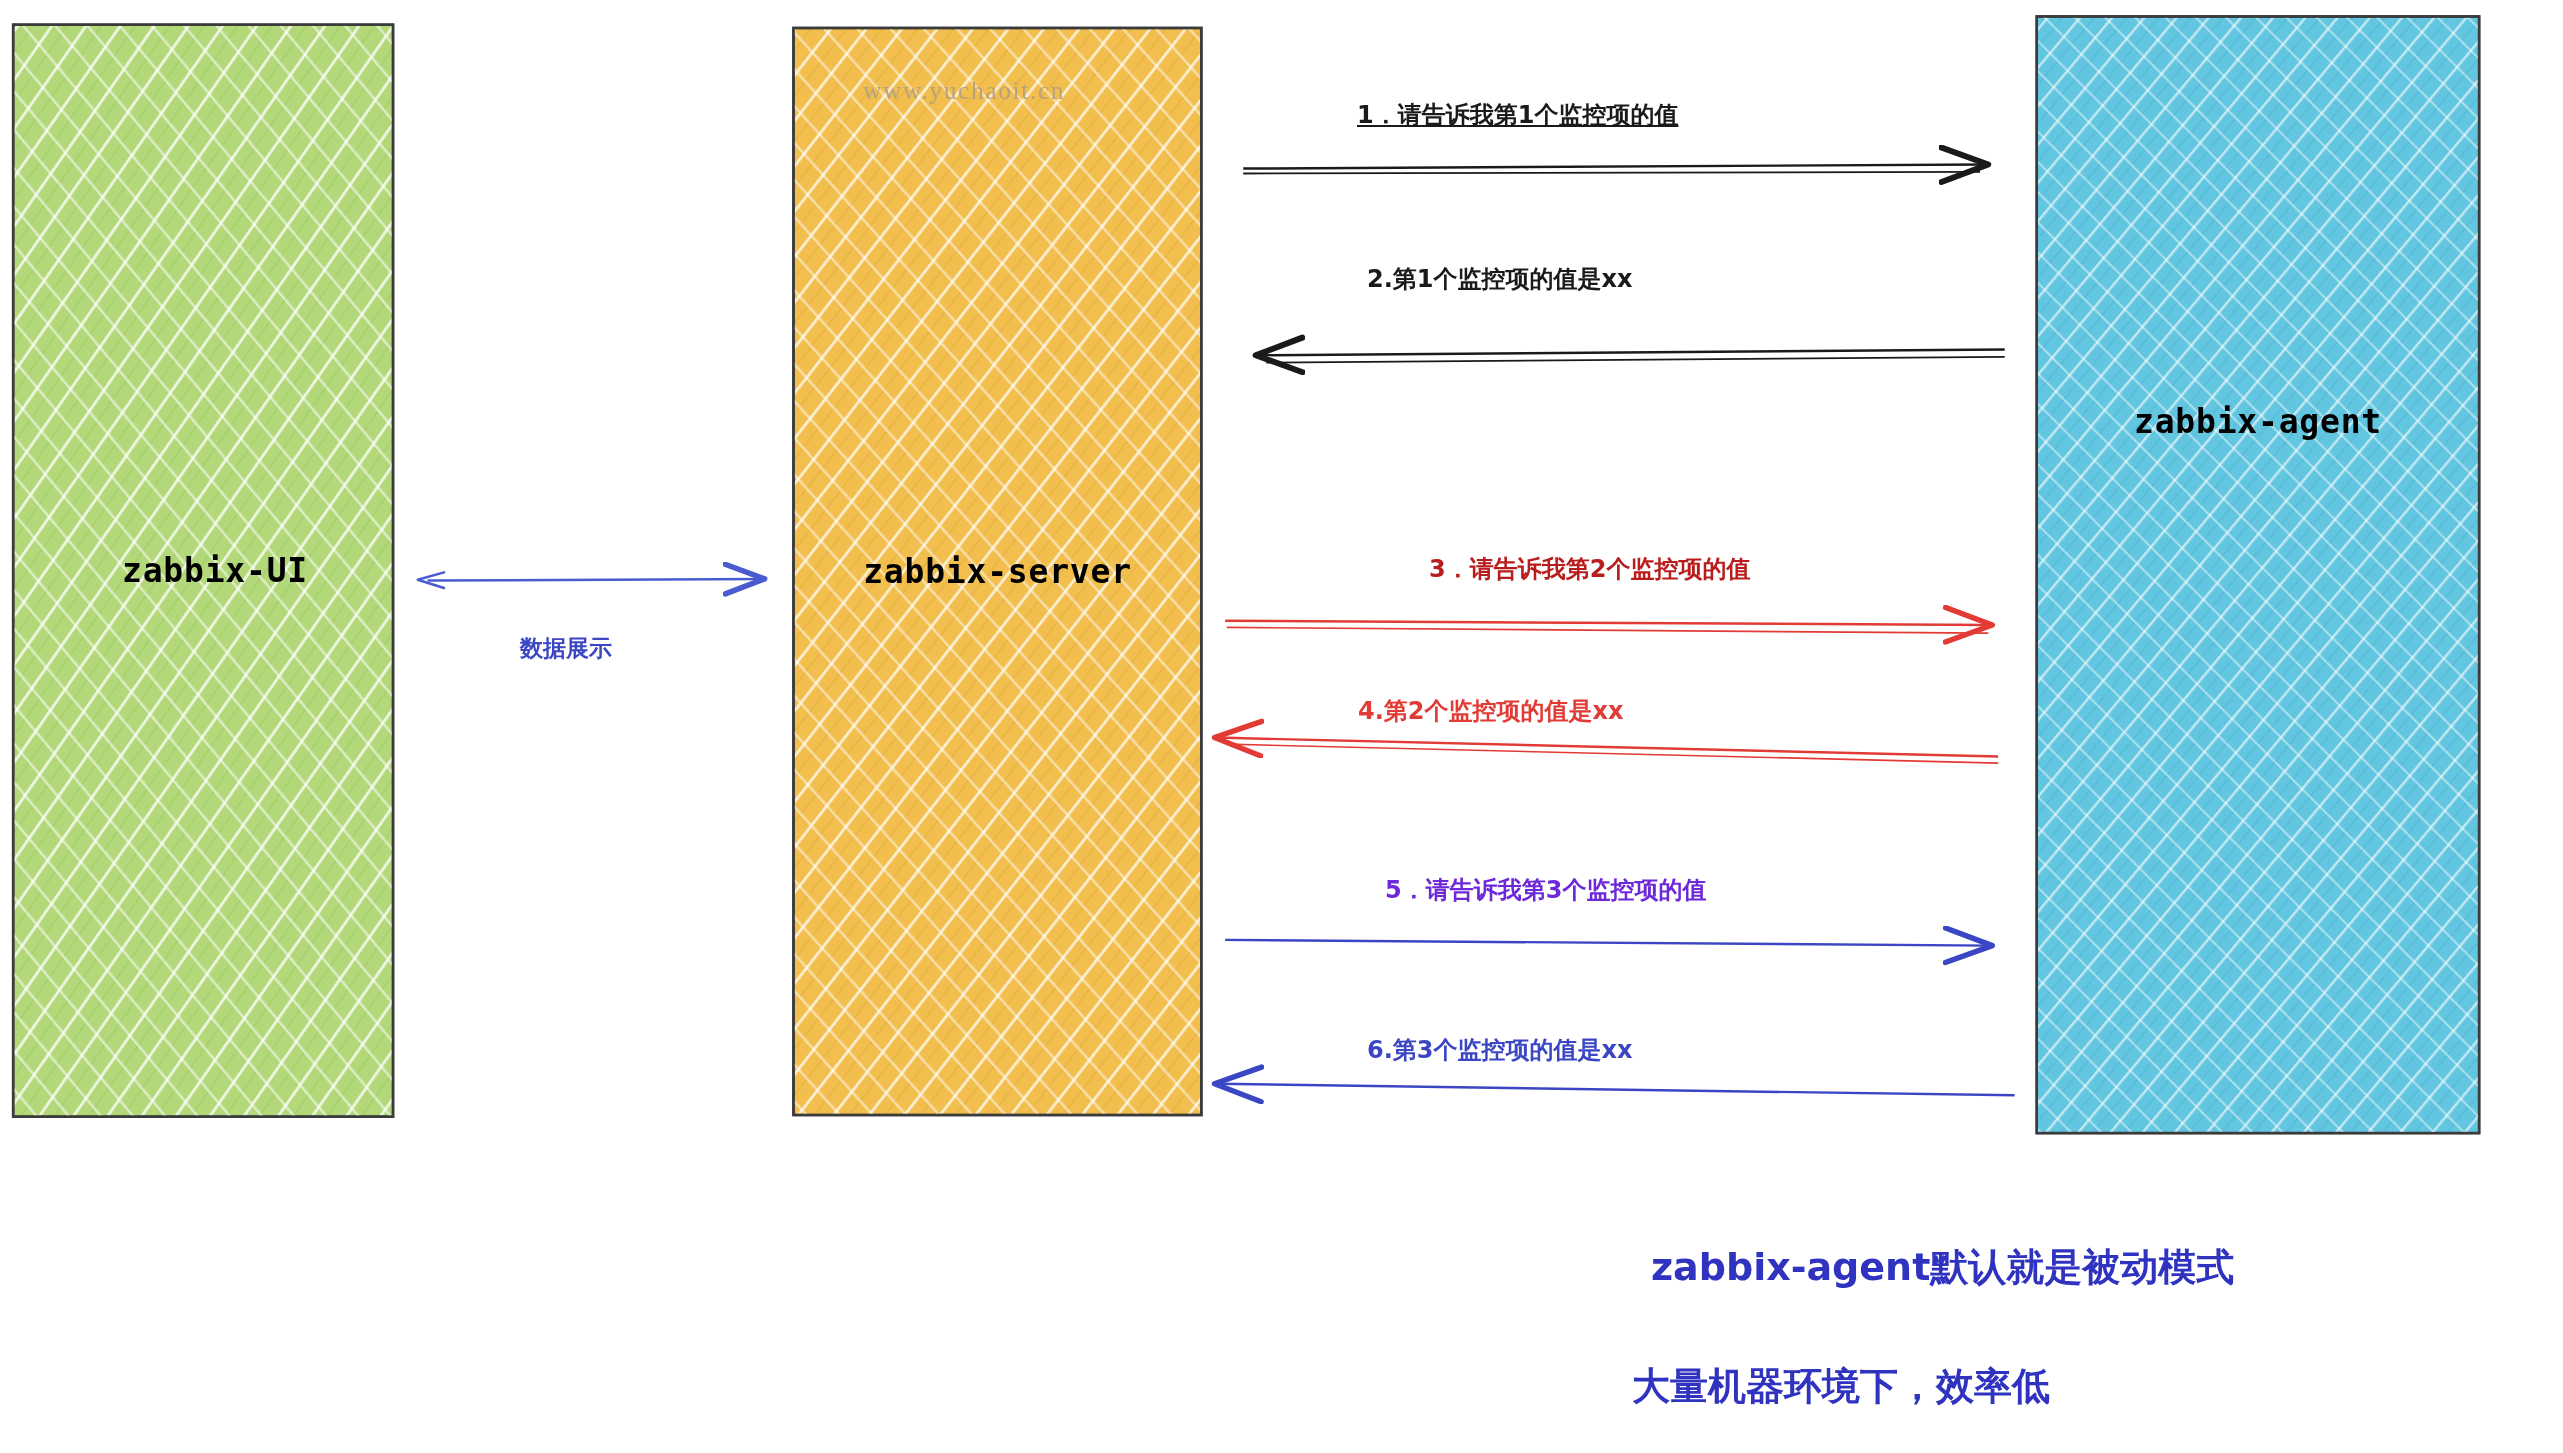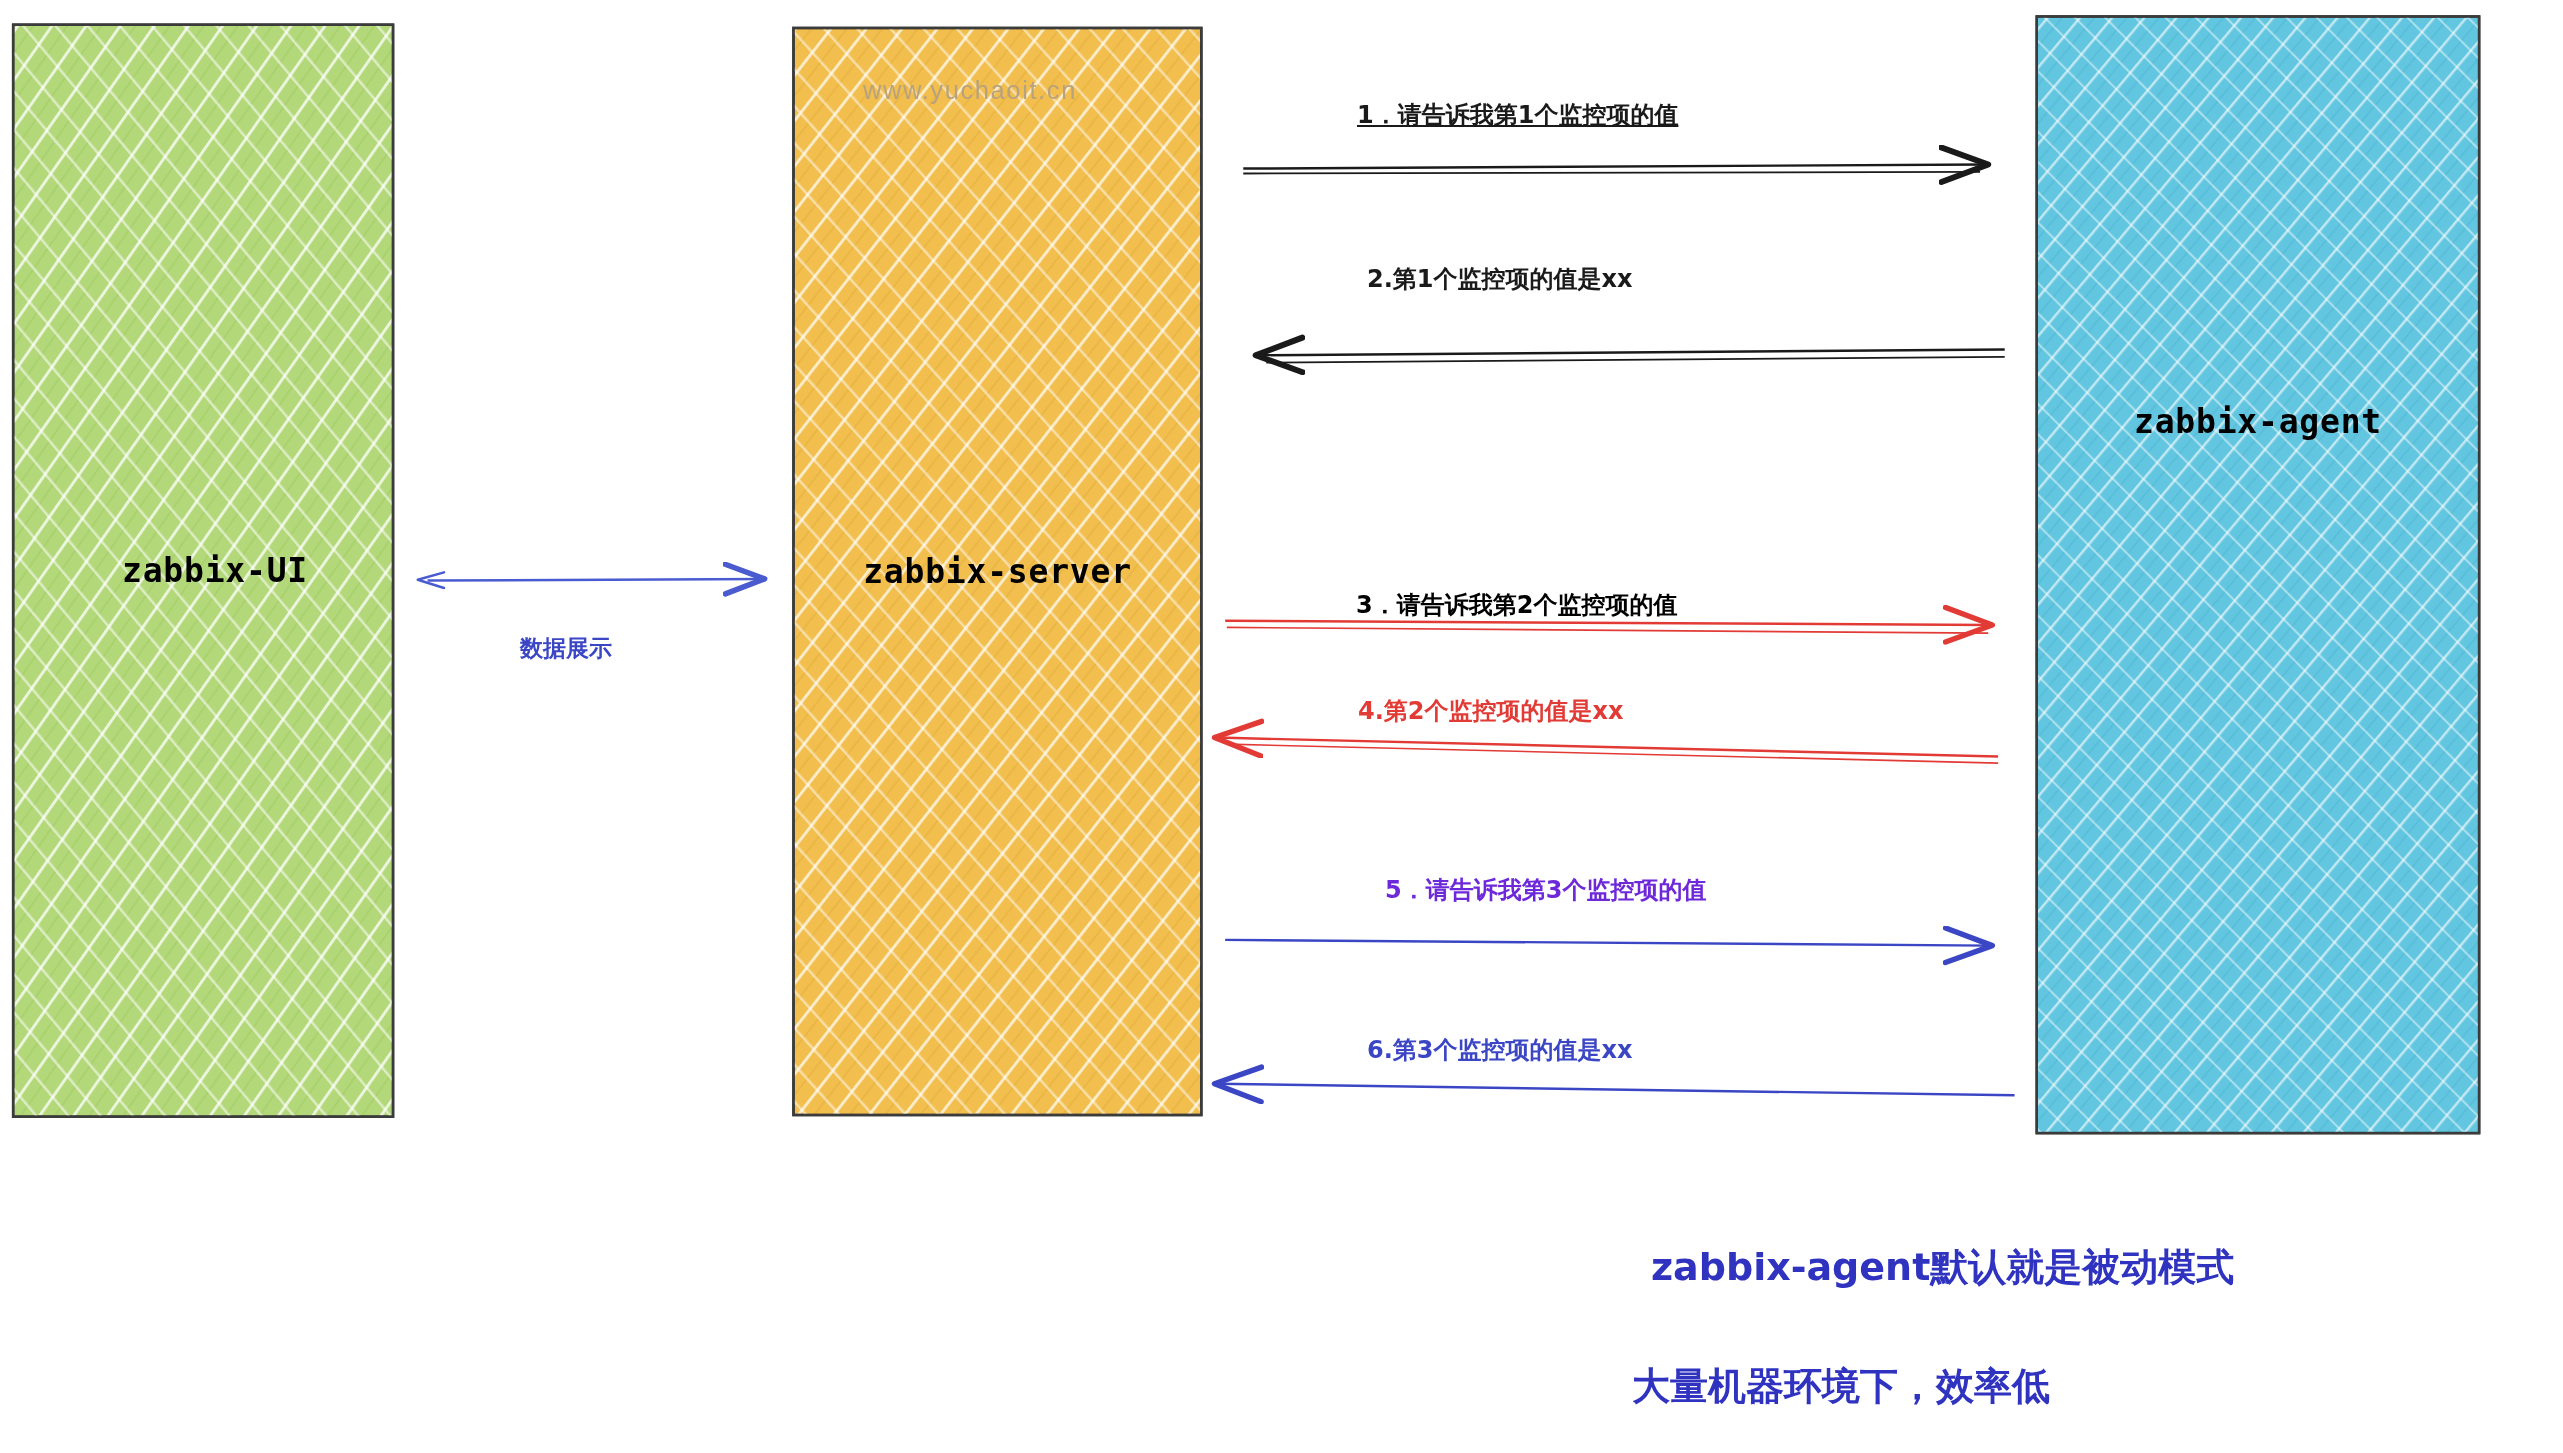--- a/index.html
+++ b/index.html
@@ -62,21 +62,21 @@
     width: 446px;
     height: 812px;
     background: #63c6e0;
   }
 
   
   #watermark {
     position: absolute;
     left: 863px;
     top: 76px;
-    font-family: Liberation Sans, sans-serif;
+    font-family: Liberation Serif, serif;
     font-size: 25.5px;
     color: #b8a27e;
     letter-spacing: 1.6px;
     z-index: 4;
     text-align: center;
   }
 
   
   .arrow-label {
     position: absolute;
@@ -84,21 +84,21 @@
     font-size: 24px;
     font-weight: bold;
     white-space: nowrap;
     z-index: 5;
   }
   .lbl-black { color: #1a1a1a; }
   .lbl-blue  { color: #3b46c4; margin-top: 36px; }
 
   #lbl-1 { left: 1357px; top: 99px; text-decoration: underline; }
   #lbl-2 { left: 1367px; top: 263px; }
-  #lbl-3 { left: 1356px; top: 553px; color:#000000;margin-top:36px; }
+  #lbl-3 { left: 1429px; top: 553px; color:#b91c1c; }
   #lbl-4 { left: 1358px; top: 695px; color:#e23b36; }
   #lbl-5 { left: 1357px; top: 874px; color:#6d28d9;margin-left:28px; }
   #lbl-6 { left: 1367px; top: 1034px; color:#3b46c4; }
 
   #lbl-data {
     left: 520px;
     top: 597px;
     color: #3b46c4;
     font-size: 23px;
   }

